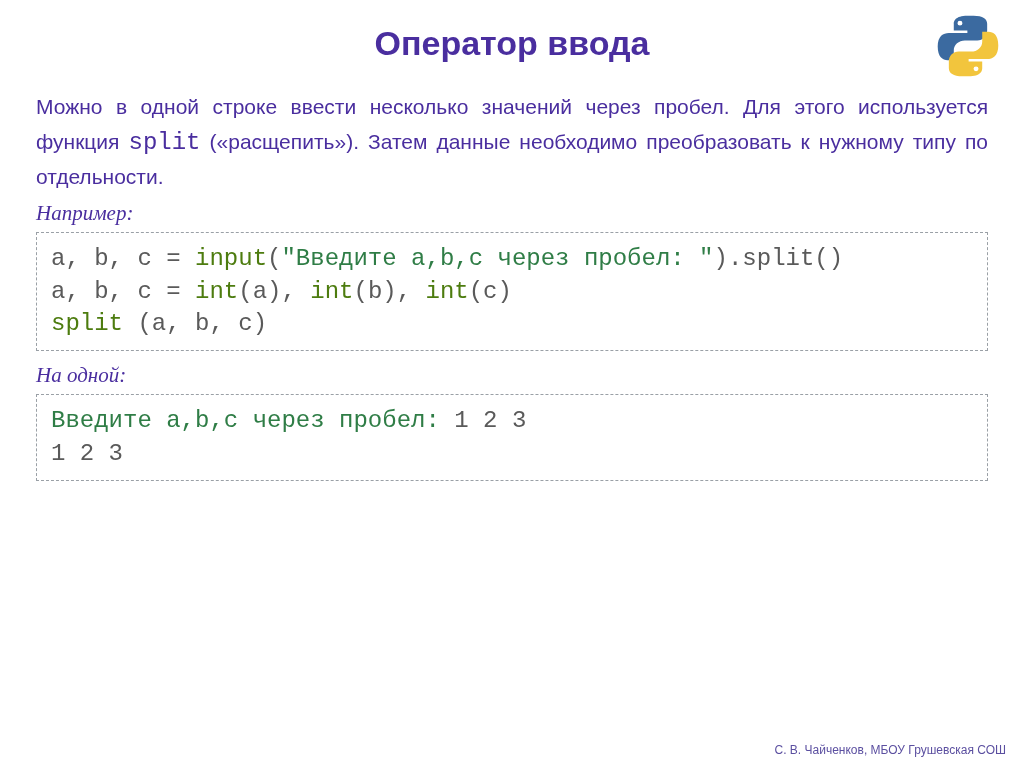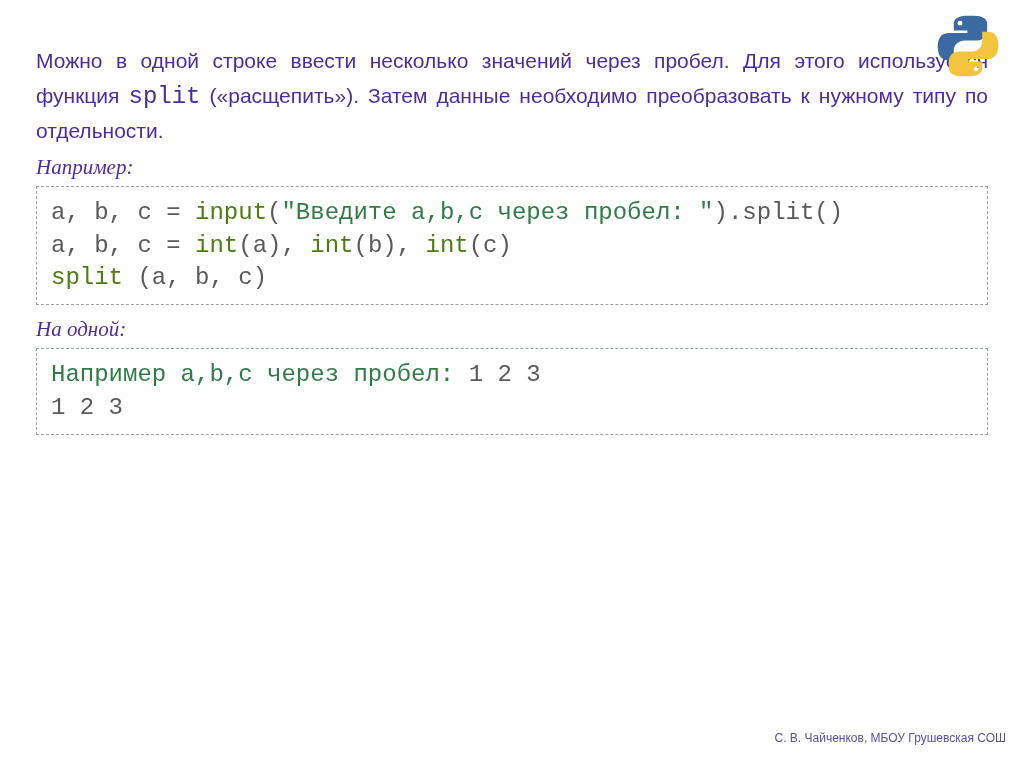--- a/index.html
+++ b/index.html
@@ -61,48 +61,51 @@
     line-height: 1.35;
     white-space: pre;
     overflow: hidden;
     margin-bottom: 12px;
   }
   .c-default { color: #5a5a5a; }
   .c-func { color: #4d7c0f; }
   .c-str { color: #2f7d46; }
   .footer {
     position: absolute;
-    bottom: 22px;
+    bottom: 10px;
     right: 18px;
     font-size: 12px;
     color: #5b4fa0;
   }
 </style>
 </head>
 <body>
 
 <div class="slide">
 
   <div class="logo">
     <svg viewBox="0 0 110 110" width="68" height="68">
       <path d="M54 6c-20 0-22 9-22 13v11h22v4H24c-9 0-18 5-18 22s8 22 16 22h10V62c0-9 8-16 18-16h20c9 0 16-7 16-16V19c0-8-7-13-22-13H54zM42 14a4 4 0 1 1 0 8 4 4 0 0 1 0-8z" fill="#3b6aa0"></path>
       <path d="M56 104c20 0 22-9 22-13V80H56v-4h30c9 0 18-5 18-22S96 32 88 32H78v16c0 9-8 16-18 16H40c-9 0-16 7-16 16v11c0 8 7 13 22 13h10zM68 96a4 4 0 1 1 0-8 4 4 0 0 1 0 8z" fill="#f2c53d"></path>
     </svg>
   </div>
 
+  <div class="title-row">
+    <div class="title">Оператор ввода</div>
+  </div>
 
   <p class="body-text">
     <span>Можно в одной строке ввести несколько значений через пробел. Для этого используется функция </span><span class="mono-inline">split</span><span> («расщепить»). Затем данные необходимо преобразовать к нужному типу по отдельности.</span>
   </p>
 
   <div class="example-label">Например:</div>
 
   <div class="code-box"><span class="c-default">a, b, c = </span><span class="c-func">input</span><span class="c-default">(</span><span class="c-str">"Введите a,b,c через пробел: "</span><span class="c-default">).split()</span>
 <span class="c-default">a, b, c = </span><span class="c-func">int</span><span class="c-default">(a), </span><span class="c-func">int</span><span class="c-default">(b), </span><span class="c-func">int</span><span class="c-default">(c)</span>
 <span class="c-func">split</span><span class="c-default"> (a, b, c)</span></div>
 
   <div class="example-label">На одной:</div>
 
-  <div class="code-box"><span class="c-str">Например a,b,c через пробел: </span><span class="c-default">1 2 3</span>
+  <div class="code-box"><span class="c-str">Введите a,b,c через пробел: </span><span class="c-default">1 2 3</span>
 <span class="c-default">1 2 3</span></div>
 
   <div class="footer">С. В. Чайченков, МБОУ Грушевская СОШ</div>
 </div>
 
 </body></html>

